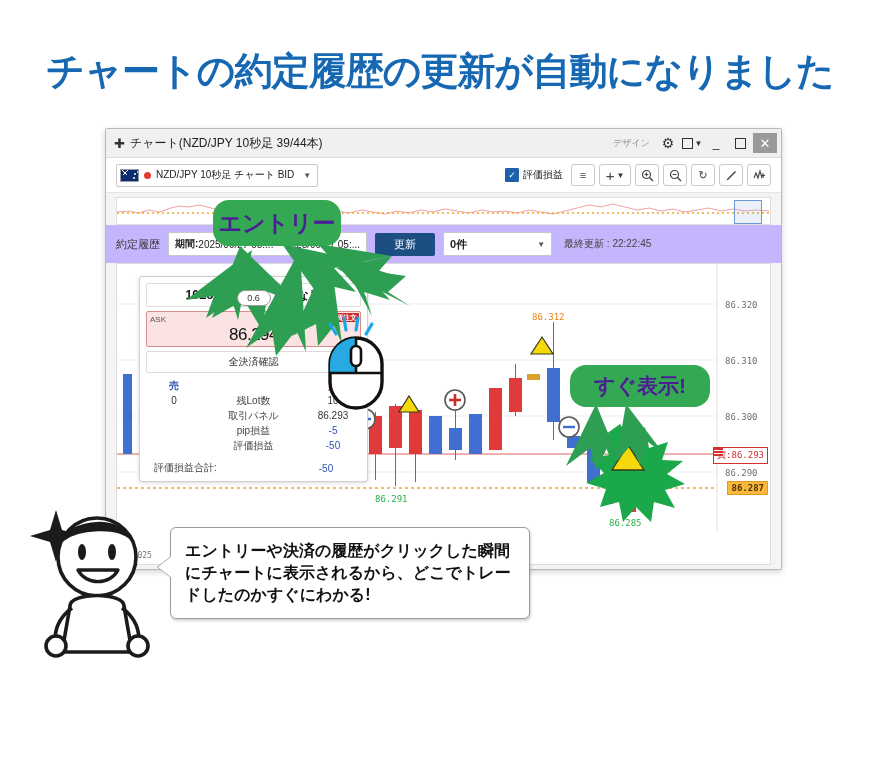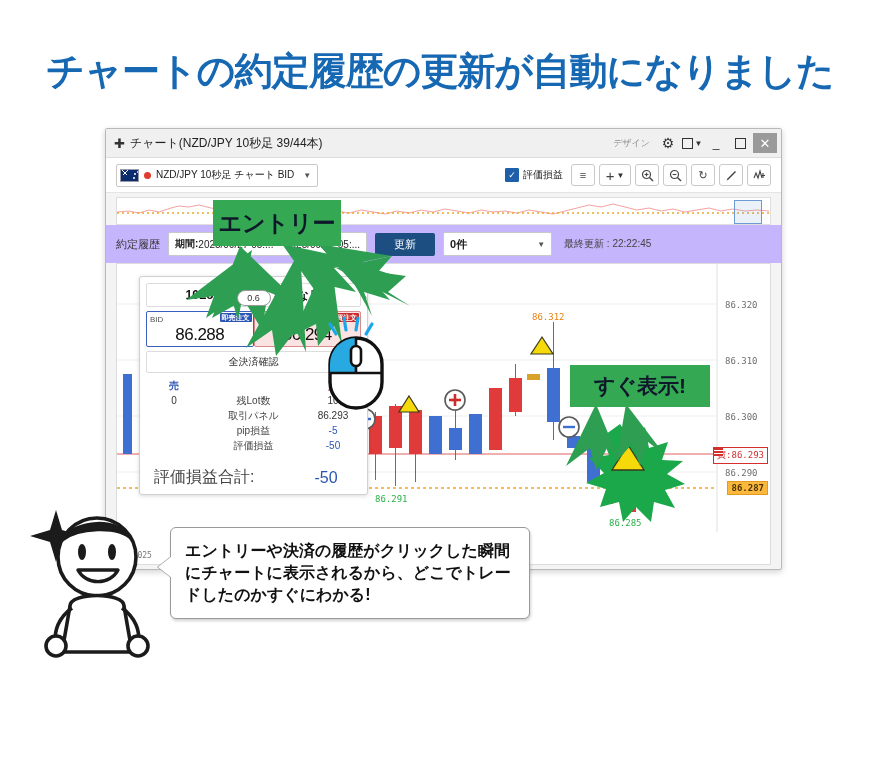--- a/index.html
+++ b/index.html
@@ -168,26 +168,26 @@
     display:flex;align-items:center;justify-content:center;font-size:10px;color:#333;
   }
   .tp-grid{margin-top:5px;font-size:10px;color:#333;}
   .tp-row{display:flex;align-items:center;line-height:15px;}
   .tp-row .c-sell{width:56px;text-align:center;}
   .tp-row .c-mid{flex:1;text-align:center;color:#444;}
   .tp-row .c-buy{width:56px;text-align:center;}
   .hd-sell{color:#2b55b5;font-weight:bold;}
   .hd-buy{color:#cc2b2b;font-weight:bold;}
   .neg{color:#2b55b5;}
-  .tp-total{display:flex;align-items:center;margin-top:14px;font-size:16px;}
+  .tp-total{display:flex;align-items:center;margin-top:8px;font-size:10px;}
   .tp-total .lab{padding-left:8px;color:#444;}
   .tp-total .val{margin-left:auto;width:70px;text-align:center;color:#2b55b5;}
   
   .chip{
-    position:absolute;background:#34a853;color:#0f172a;border-radius:0;
+    position:absolute;background:#34a853;color:#4c1d95;border-radius:16px;
     font-weight:bold;display:flex;align-items:center;justify-content:center;
     white-space:nowrap;
   }
   #chip-entry{left:213px;top:200px;width:128px;height:46px;font-size:23px;}
   #chip-now{left:570px;top:365px;width:140px;height:42px;font-size:21px;}
   
   .bubble{
     position:absolute;left:170px;top:527px;width:330px;
     background:#fff;border:1px solid #9a9a9a;border-radius:6px;
     padding:12px 14px;font-size:16px;line-height:1.38;color:#111;font-weight:bold;
@@ -406,25 +406,20 @@
         </svg>
       <span>買:86.293</span>
     </div>
     <div class="ptag orange" style="top:217px;">86.287</div>
 
     <div class="bottom-time">: 2025</div>
 
     <div class="tradepanel">
       <div class="tp-head">10Lot 両建なし 決済なし</div>
       <div class="tp-quotes">
-        <div class="q bid">
-          <span class="side">BID</span>
-          <span class="tag">即売注文</span>
-          <span class="val">86.288</span>
-        </div>
         <div class="q ask">
           <span class="side">ASK</span>
           <span class="tag">即買注文</span>
           <span class="val">86.294</span>
         </div>
         <div class="spread">0.6</div>
       </div>
       <div class="tp-close-all">全決済確認</div>
       <div class="tp-grid">
         <div class="tp-row">

